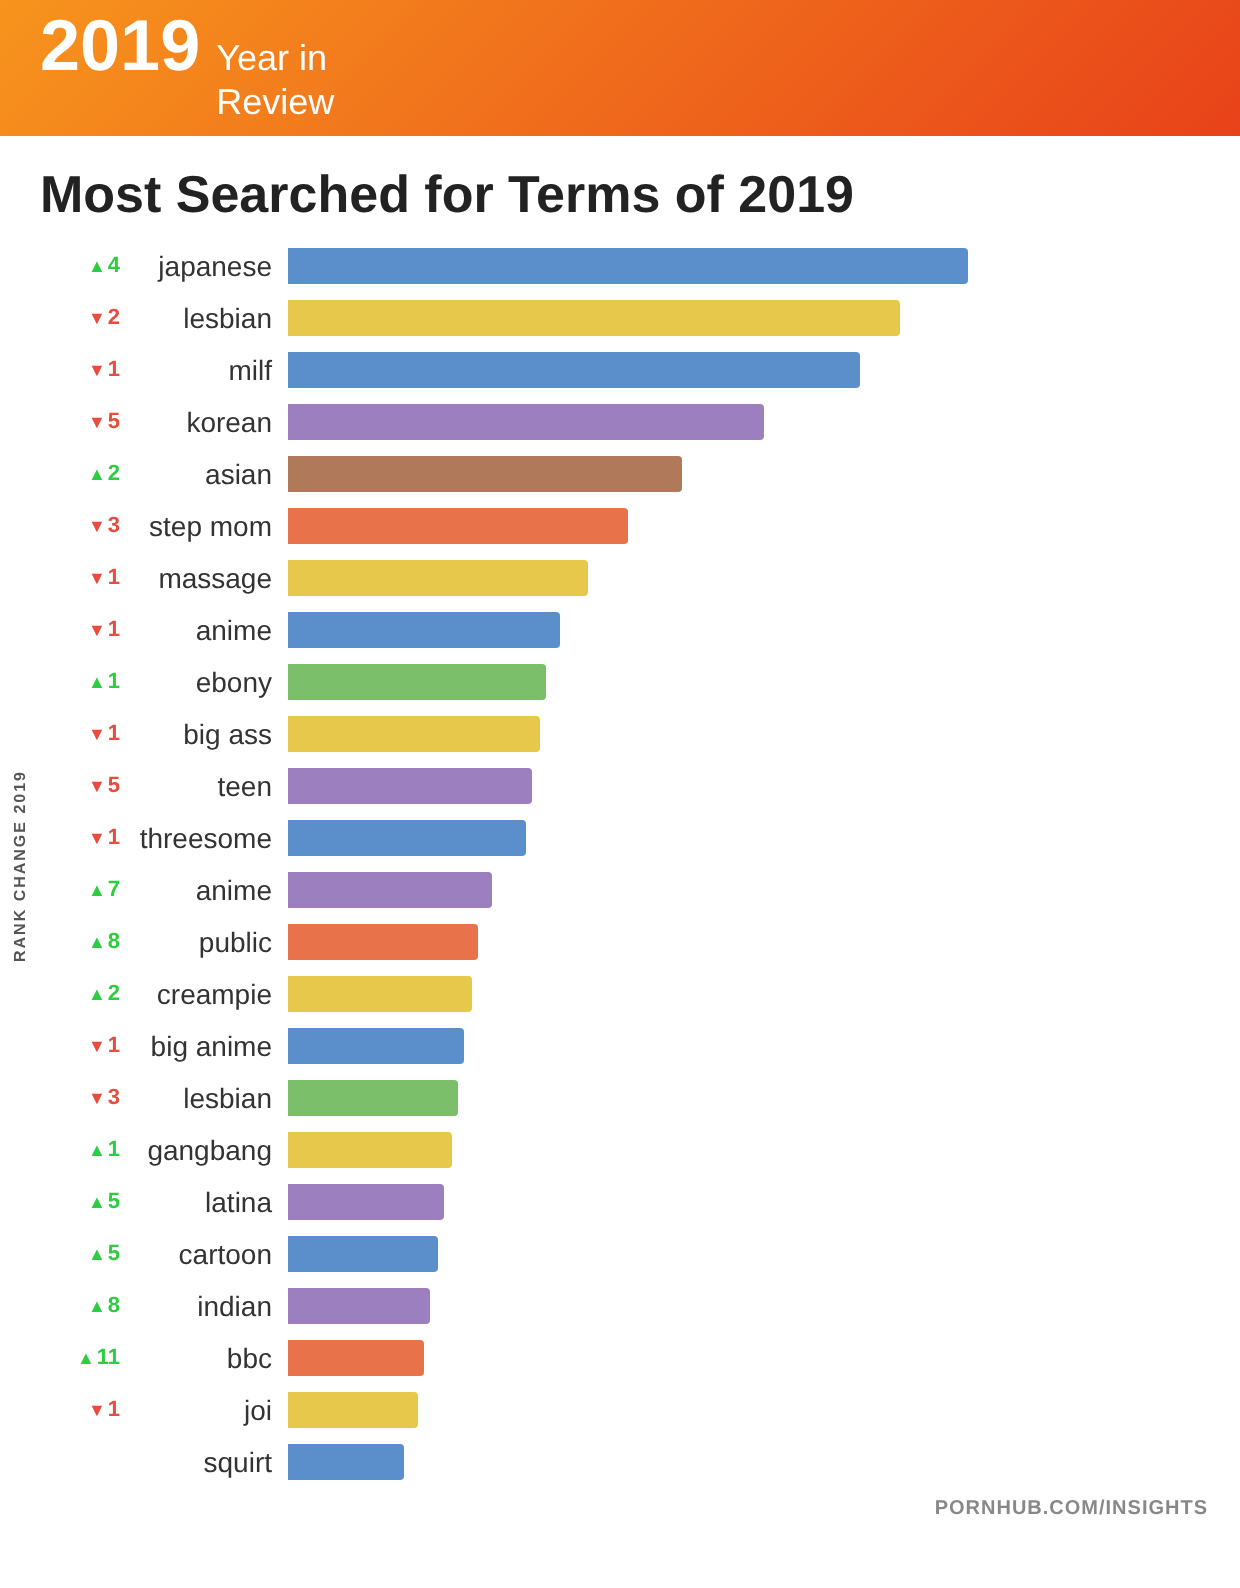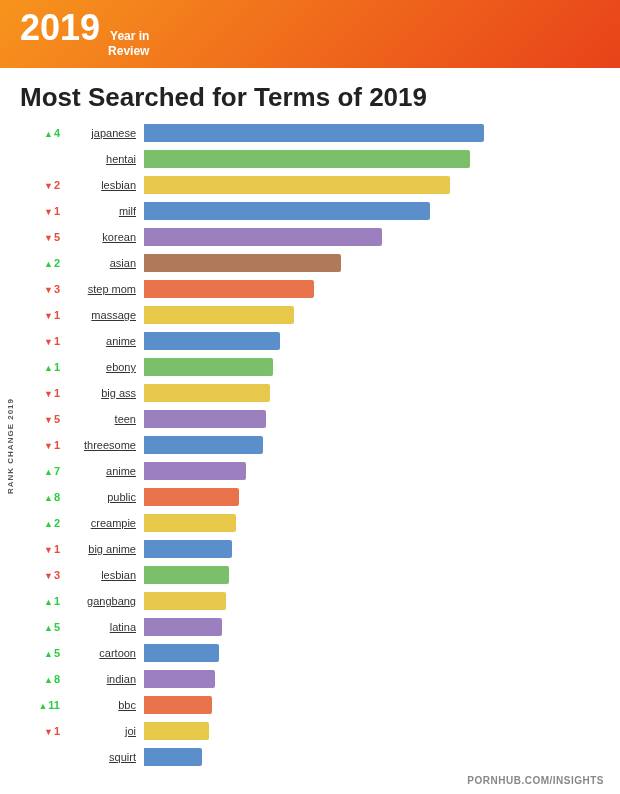--- a/index.html
+++ b/index.html
@@ -25,25 +25,24 @@
       align-items: baseline;
       gap: 8px;
     }
     .year-num {
       font-size: 36px;
       font-weight: 900;
       color: #fff;
       line-height: 1;
     }
     .year-sub {
-      font-size: 12px;
+      font-size: 18px;
       color: #fff;
-      font-weight: 700;
+      font-weight: 400;
       line-height: 1.2;
-      text-align: right;
     }
     .logo {
       display: flex;
       align-items: center;
       gap: 0;
     }
     .logo-porn {
       font-size: 26px;
       font-weight: 900;
       color: #fff;
@@ -124,26 +123,25 @@
     }
     .rank-change.up { color: #2ecc40; }
     .rank-change.down { color: #e74c3c; }
     .rank-change.neutral { color: #aaa; }
 
     .arrow-up::before { content: '▲'; font-size: 9px; }
     .arrow-down::before { content: '▼'; font-size: 9px; }
 
     .term-label {
       width: 80px;
-      font-size: 11px;
+      font-size: 14px;
       color: #333;
       text-align: right;
       padding-right: 8px;
       font-weight: 400;
-      text-decoration: underline;
     }
 
     .bar-area {
       flex: 1;
       display: flex;
       align-items: center;
     }
 
     .bar {
       height: 18px;
@@ -187,27 +185,20 @@
         <div class="rank-change up">
           <span class="arrow-up"></span>
           <span>4</span>
         </div>
         <div class="term-label">japanese</div>
         <div class="bar-area">
           <div class="bar" style="width: 340px; background-color: rgb(91, 143, 204);"></div>
         </div>
       </div>
       <div class="chart-row">
-        <div class="rank-change neutral"></div>
-        <div class="term-label">hentai</div>
-        <div class="bar-area">
-          <div class="bar" style="width: 326px; background-color: rgb(123, 191, 106);"></div>
-        </div>
-      </div>
-      <div class="chart-row">
         <div class="rank-change down">
           <span class="arrow-down"></span>
           <span>2</span>
         </div>
         <div class="term-label">lesbian</div>
         <div class="bar-area">
           <div class="bar" style="width: 306px; background-color: rgb(232, 200, 74);"></div>
         </div>
       </div>
       <div class="chart-row">

